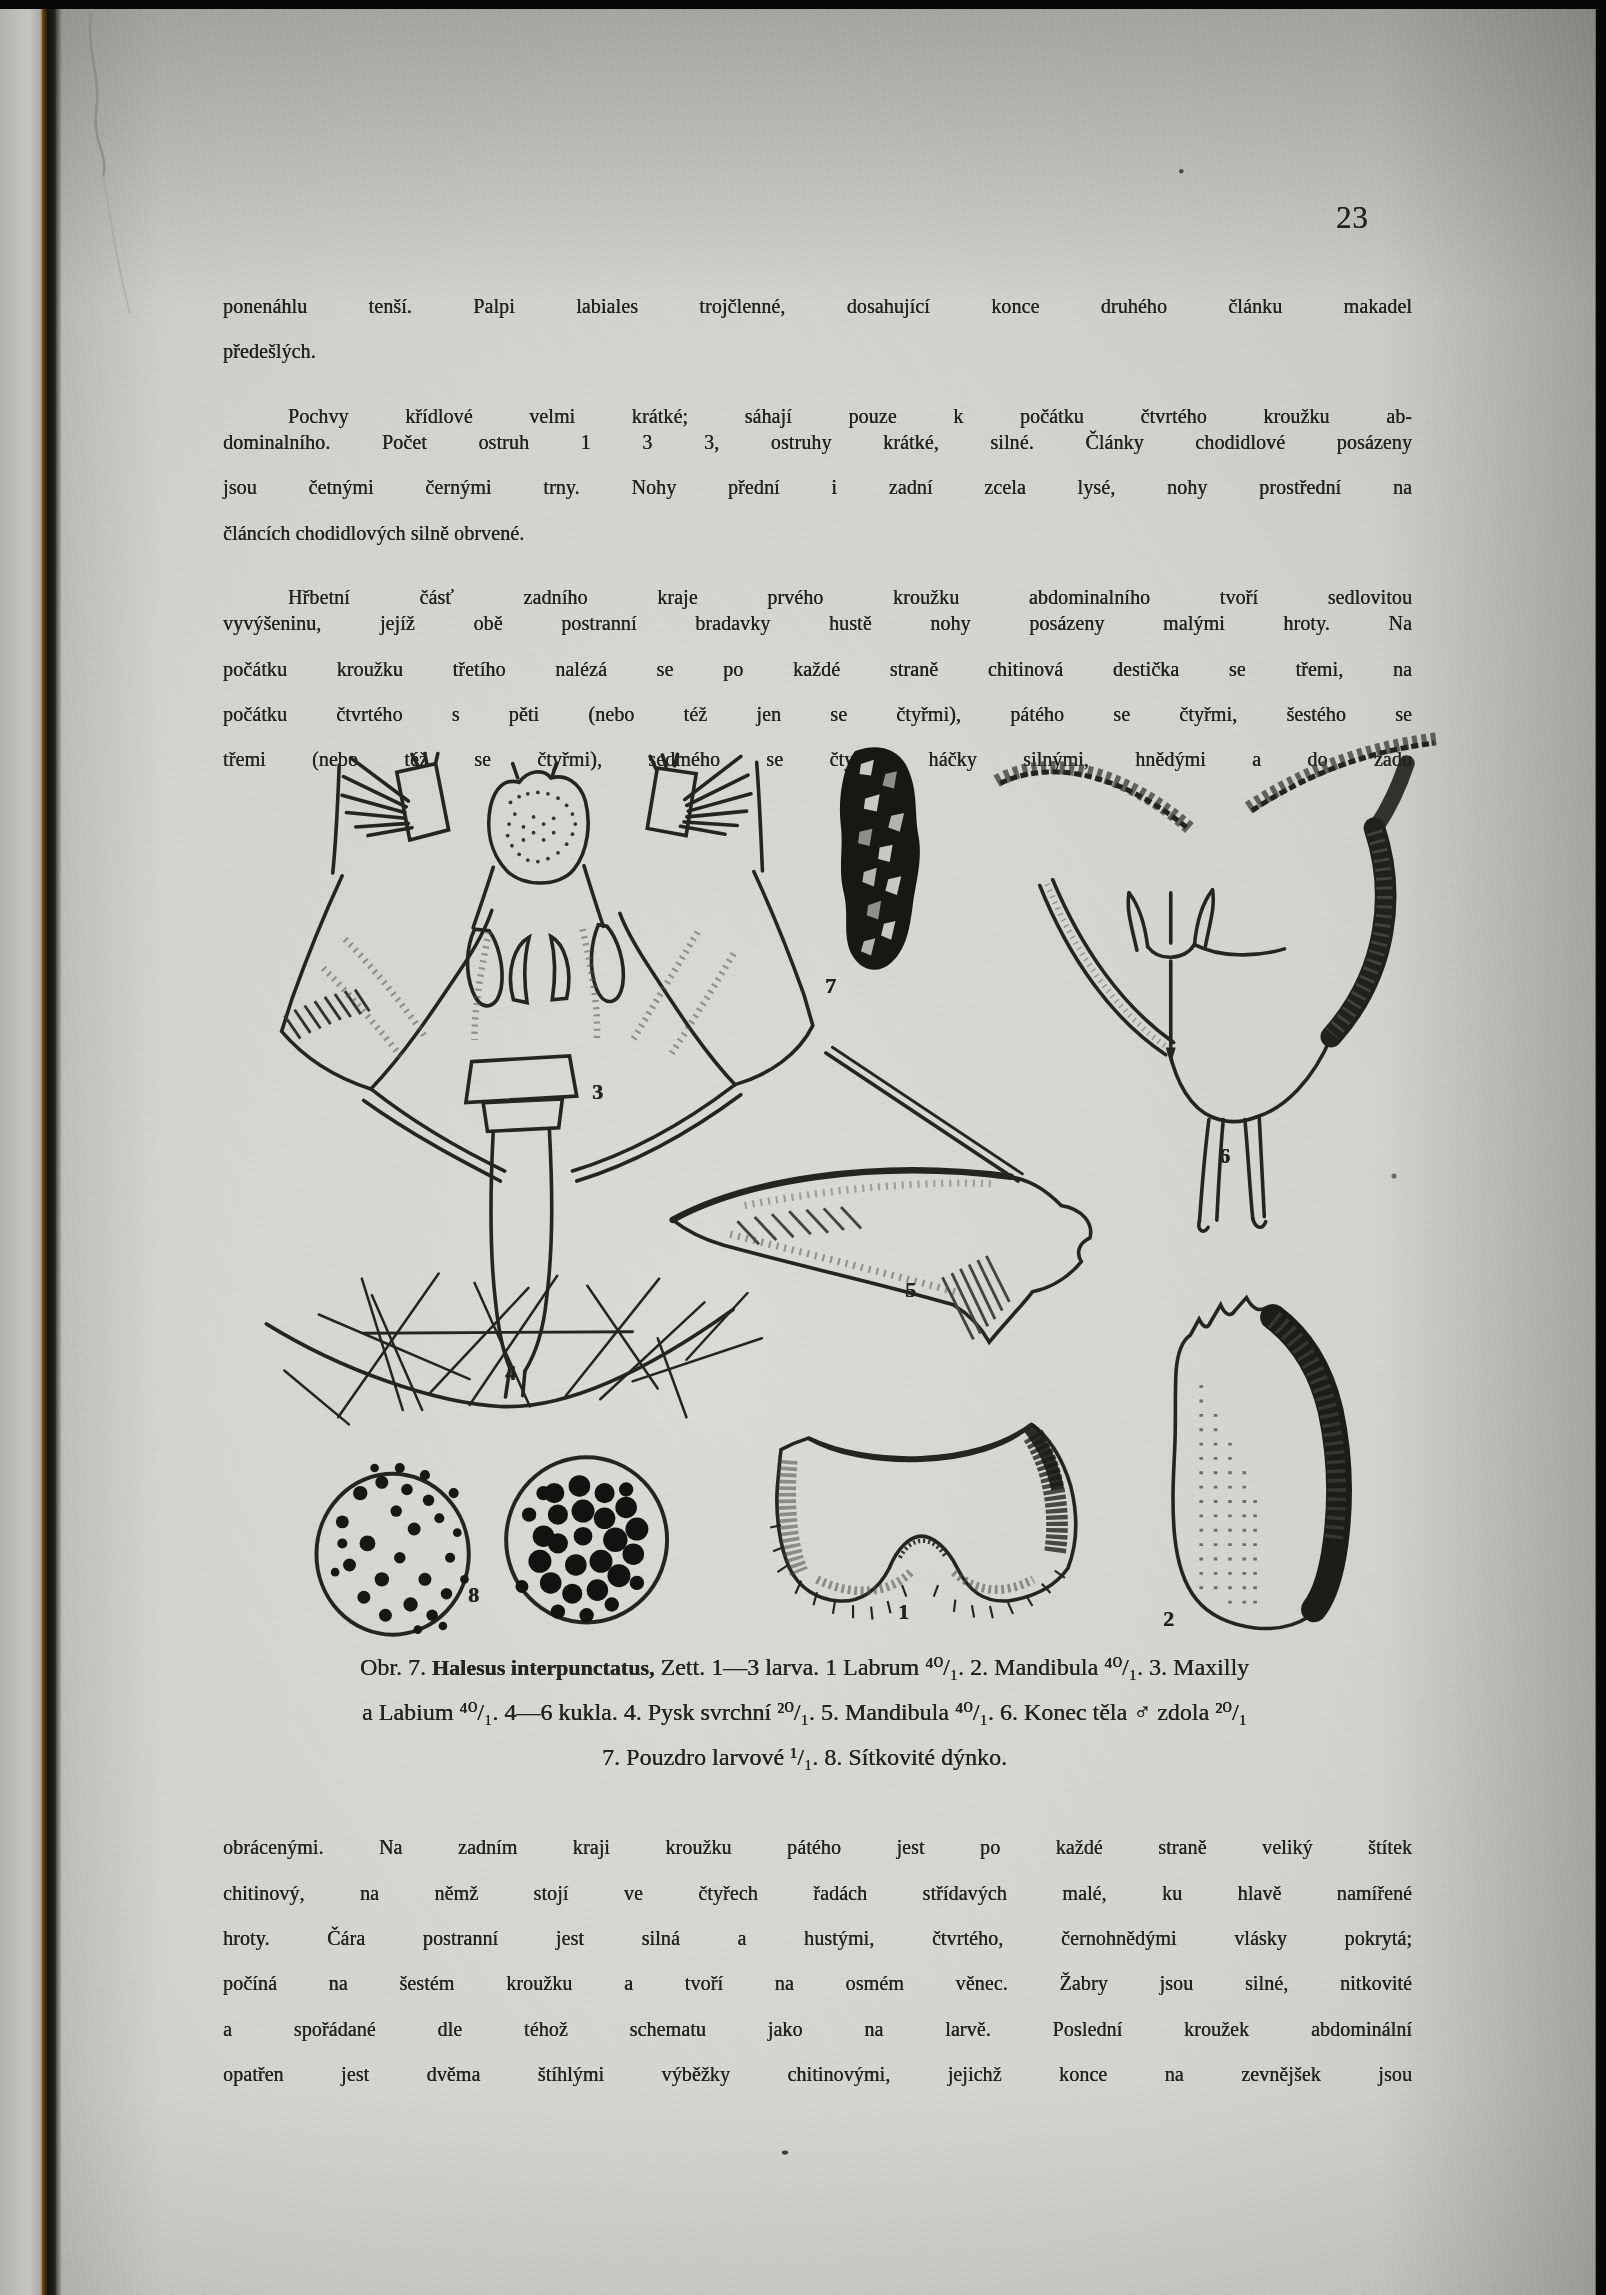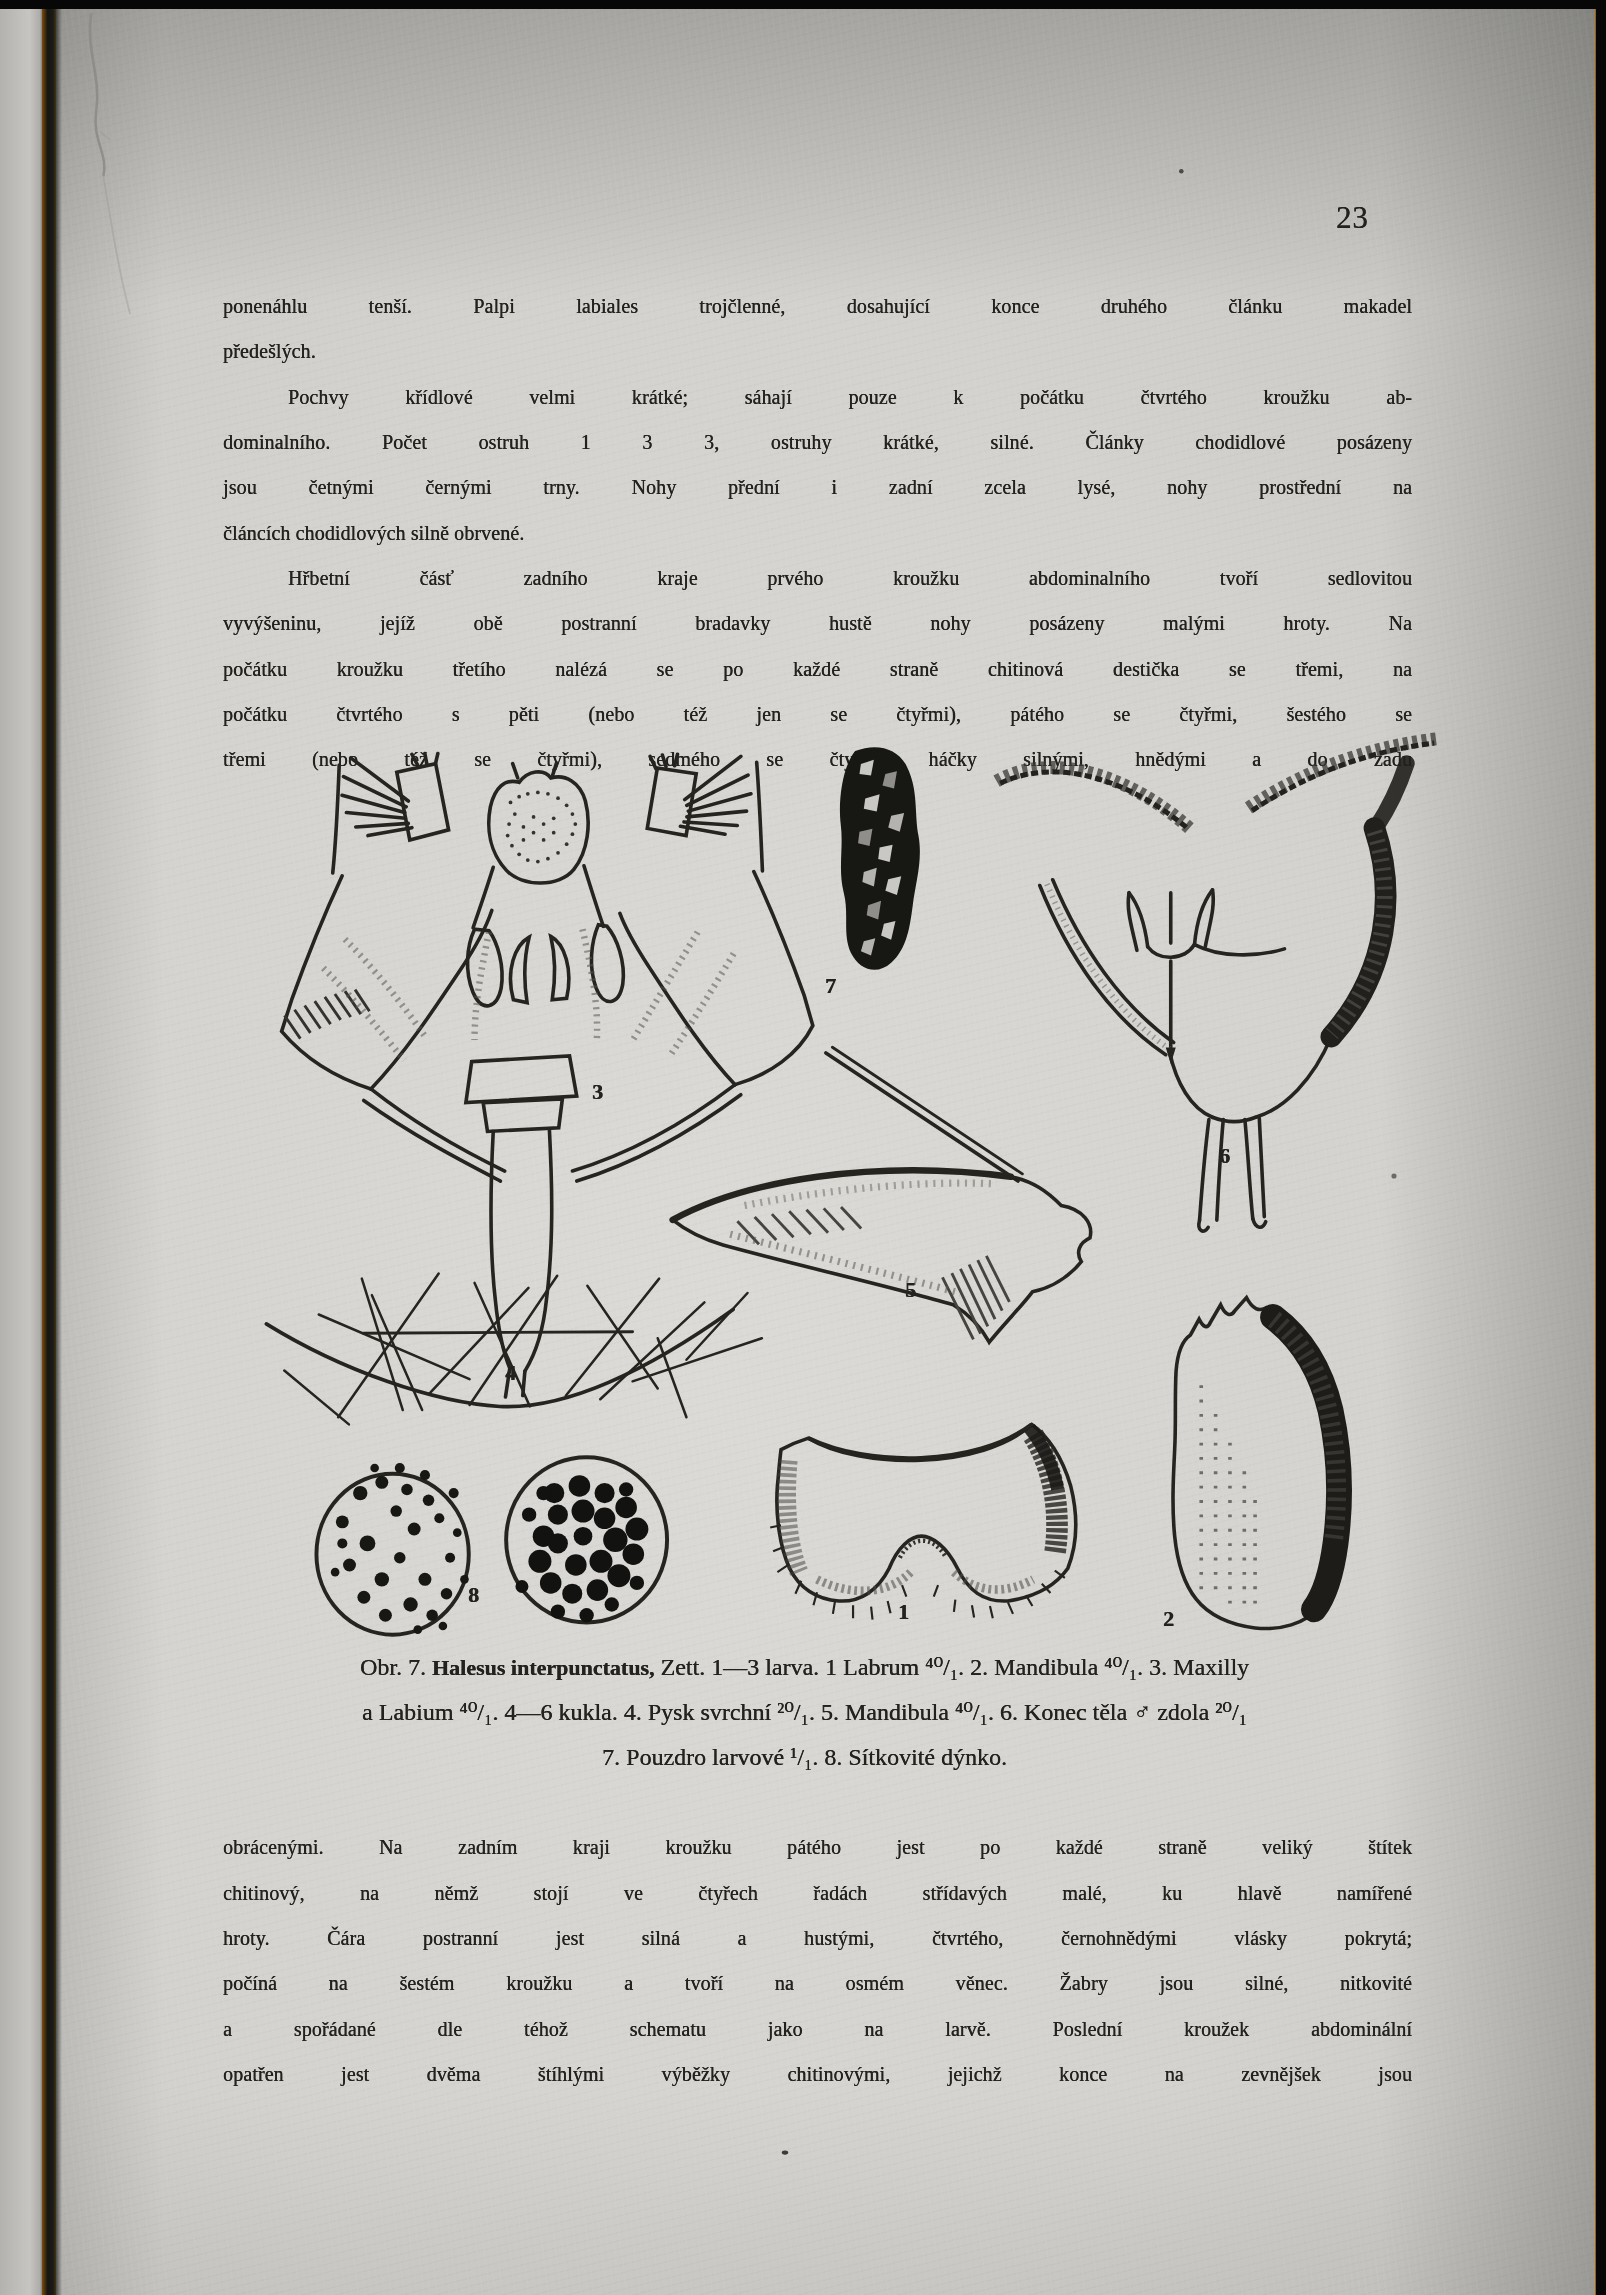--- a/index.html
+++ b/index.html
@@ -21,21 +21,21 @@
   .grain{position:absolute;left:56px;top:7.2px;width:1539px;height:2288px;opacity:.5;
         background:
          repeating-linear-gradient(83deg, rgba(255,255,255,.05) 0 2.2px, rgba(0,0,0,0) 2.2px 6.5px),
          repeating-linear-gradient(-14deg, rgba(0,0,0,.03) 0 1.4px, rgba(0,0,0,0) 1.4px 8px);}
   .pgnum{position:absolute;left:1336px;top:200px;width:79px;font-size:31px;letter-spacing:0.7px;
         text-shadow:0.3px 0 currentColor;}
   .line{position:absolute;left:223px;width:1189px;height:46px;font-size:20px;line-height:37px;
         text-align:justify;text-align-last:justify;white-space:normal;
         text-shadow:0.3px 0 currentColor;letter-spacing:0.1px;}
   .line.end{text-align-last:left;}
-  .line.ind{padding-left:65px;width:1124px;}
+  .line.ind{padding-left:65px;width:1124px;margin-top:19px;}
   .cap{position:absolute;left:203px;width:1203px;font-size:24px;line-height:32px;text-align:center;
         text-shadow:0.3px 0 currentColor;}
   .cap .sp{font-weight:700;font-family:Liberation Serif, serif;font-size:22px;}
   .fig-num{position:absolute;font-size:22px;font-weight:700;text-shadow:0.4px 0 currentColor;}
   .illo{position:absolute;}
   svg{display:block;overflow:visible;}
 </style>
 </head>
 <body>
 

